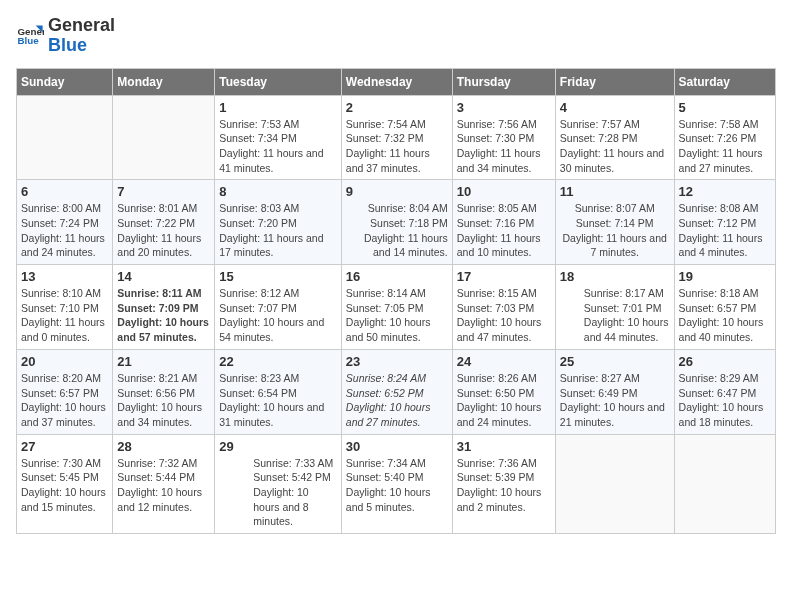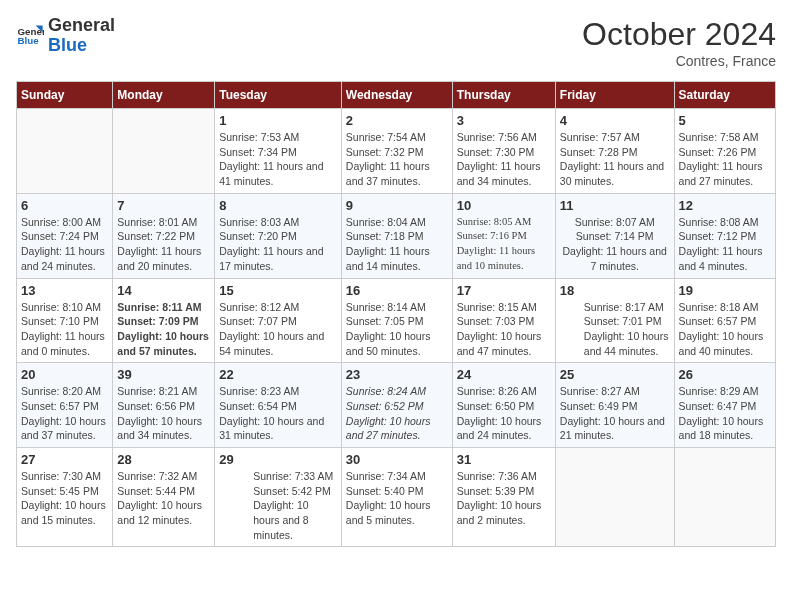--- a/index.html
+++ b/index.html
@@ -42,21 +42,21 @@
     .subtitle {
       font-size: 14px;
       color: #555;
     }
     table {
       width: 100%;
       border-collapse: collapse;
       font-size: 11px;
     }
     thead th {
-      background-color: #7f1d1d;
+      background-color: #737373;
       color: #fff;
       padding: 6px 4px;
       text-align: left;
       font-size: 12px;
       font-weight: bold;
       border: 1px solid #ccc;
       margin-left: 8px;
     }
     tbody td {
       vertical-align: top;
@@ -92,24 +92,20 @@
     <svg class="logo-icon" viewBox="0 0 40 40" xmlns="http://www.w3.org/2000/svg">
       <text x="2" y="18" font-size="14" font-weight="bold" fill="#333" font-family="Arial">General</text>
       <text x="2" y="32" font-size="14" font-weight="bold" fill="#1a6abf" font-family="Arial">Blue</text>
       <polygon points="28,5 38,5 38,15" fill="#1a6abf"></polygon>
     </svg>
     <div style="display:flex;flex-direction:column;line-height:1.2;">
       <span class="logo-text">General</span>
       <span class="logo-text" style="color:#1a6abf">Blue</span>
     </div>
   </div>
-  <div class="title-block">
-    <div class="month-title">October 2024</div>
-    <div class="subtitle">Contres, France</div>
-  </div>
 </div>
 
 <table>
   <thead>
     <tr>
     <th>Sunday</th>
         <th>Monday</th>
         <th>Tuesday</th>
         <th>Wednesday</th>
         <th>Thursday</th>
@@ -166,27 +162,27 @@
 Daylight: 11 hours and 20 minutes.</div>
         </td>
         <td>
           <span class="day-num">8</span>
           <div class="day-info" style="white-space: pre-line;">Sunrise: 8:03 AM
 Sunset: 7:20 PM
 Daylight: 11 hours and 17 minutes.</div>
         </td>
         <td>
           <span class="day-num">9</span>
-          <div class="day-info" style="white-space: pre-line;">Sunrise: 8:04 AM
+          <div class="day-info" style="white-space: pre-line; text-align: right;">Sunrise: 8:04 AM
 Sunset: 7:18 PM
 Daylight: 11 hours and 14 minutes.</div>
         </td>
         <td>
           <span class="day-num">10</span>
-          <div class="day-info" style="white-space: pre-line; font-family: Liberation Serif, serif;">Sunrise: 8:05 AM
+          <div class="day-info" style="white-space: pre-line;">Sunrise: 8:05 AM
 Sunset: 7:16 PM
 Daylight: 11 hours and 10 minutes.</div>
         </td>
         <td>
           <span class="day-num">11</span>
           <div class="day-info" style="white-space: pre-line; text-align: center;">Sunrise: 8:07 AM
 Sunset: 7:14 PM
 Daylight: 11 hours and 7 minutes.</div>
         </td>
         <td>
@@ -241,21 +237,21 @@
         </td>
       </tr>
       <tr>
         <td>
           <span class="day-num">20</span>
           <div class="day-info" style="white-space: pre-line;">Sunrise: 8:20 AM
 Sunset: 6:57 PM
 Daylight: 10 hours and 37 minutes.</div>
         </td>
         <td>
-          <span class="day-num">39</span>
+          <span class="day-num">21</span>
           <div class="day-info" style="white-space: pre-line;">Sunrise: 8:21 AM
 Sunset: 6:56 PM
 Daylight: 10 hours and 34 minutes.</div>
         </td>
         <td>
           <span class="day-num">22</span>
           <div class="day-info" style="white-space: pre-line;">Sunrise: 8:23 AM
 Sunset: 6:54 PM
 Daylight: 10 hours and 31 minutes.</div>
         </td>

